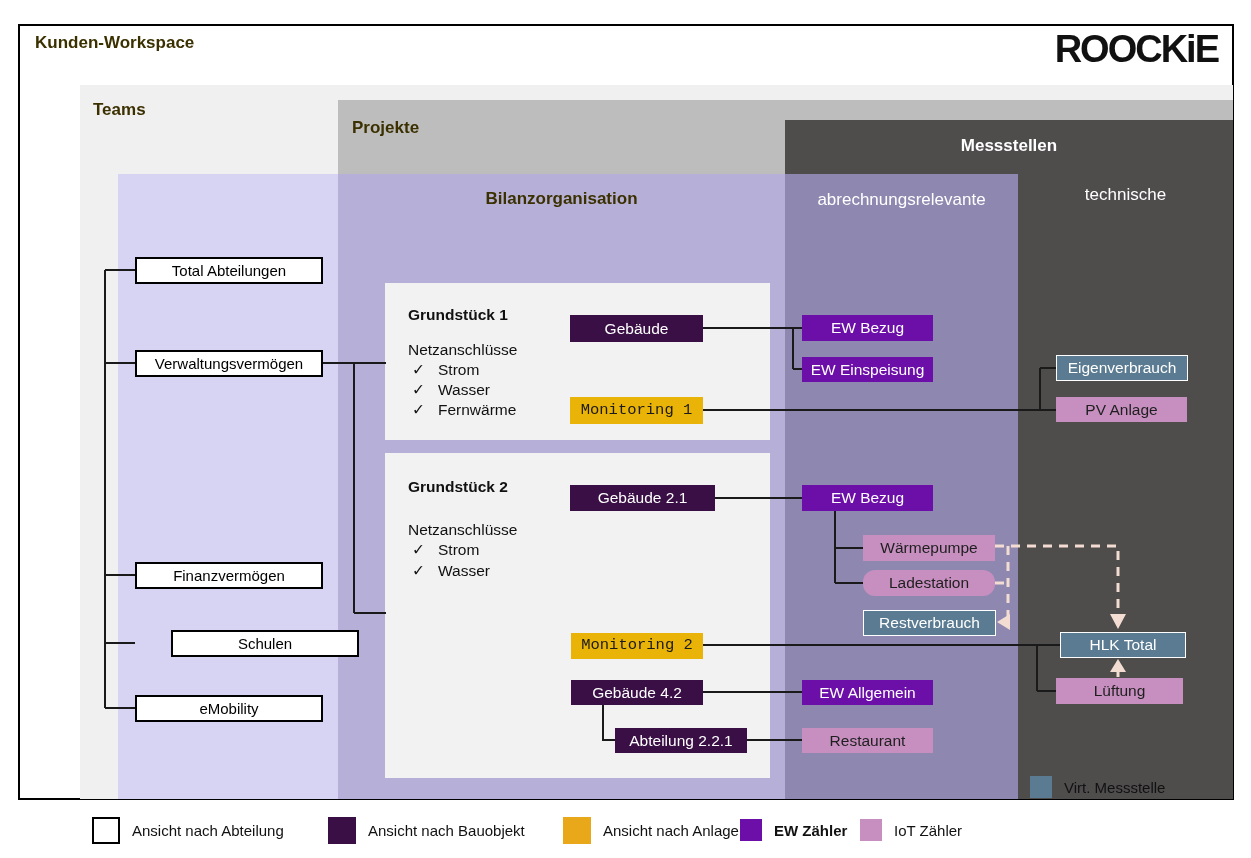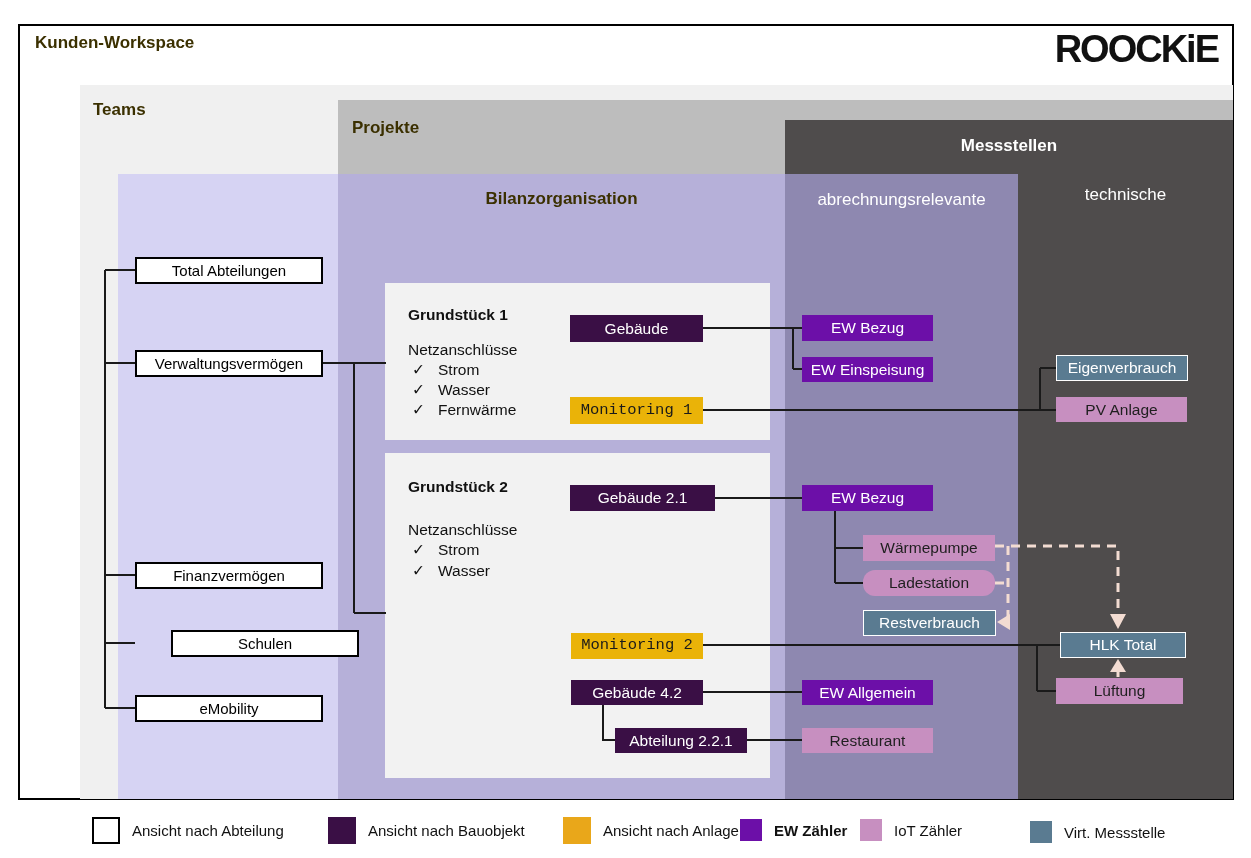--- a/index.html
+++ b/index.html
@@ -164,18 +164,18 @@
     <span class="legendlabel">Ansicht nach Anlage</span>
   </div>
   <div class="legenditem" style="left:740px;top:819px;font-weight:bold;">
     <span class="sw sw-small" style="background:#6c0fa8;"></span>
     <span class="legendlabel">EW Zähler</span>
   </div>
   <div class="legenditem" style="left:860px;top:819px;">
     <span class="sw sw-small" style="background:#c78fc0;"></span>
     <span class="legendlabel">IoT Zähler</span>
   </div>
-  <div class="legenditem" style="left:982px;top:821px;padding-left:48px;">
+  <div class="legenditem" style="left:982px;top:776px;padding-left:48px;">
     <span class="sw sw-small" style="background:#5a7b91;"></span>
     <span class="legendlabel">Virt. Messstelle</span>
   </div>
 
 </div>
 
 </body></html>

